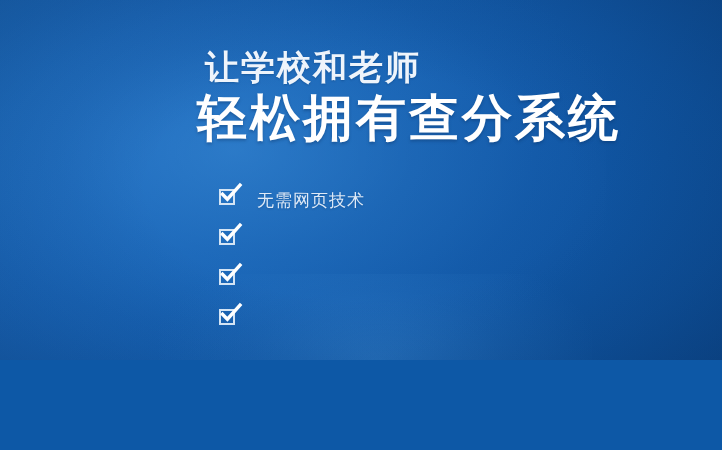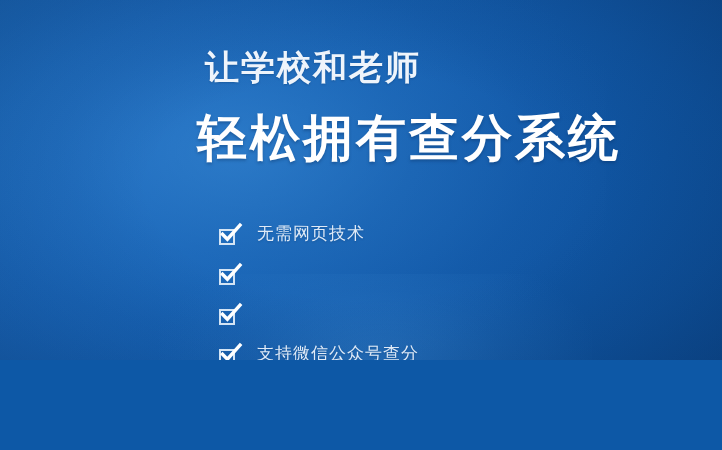--- a/index.html
+++ b/index.html
@@ -72,40 +72,41 @@
     font-size:34px;
     font-weight:700;
     letter-spacing:2px;
     line-height:1.16;
     color:#eef4fb;
     text-shadow:0 1px 2px rgba(8,45,92,0.30);
     white-space:nowrap;
   }
 
   #headline-2 {
-    margin-top:22px;
+    margin-top:6px;
     margin-left:-8px;
     font-size:50px;
     font-weight:700;
     letter-spacing:3px;
     line-height:1.16;
     color:#ffffff;
     text-shadow:0 2px 3px rgba(8,45,92,0.34);
     white-space:nowrap;
+    font-family:Liberation Mono, monospace;
   }
 
   #feature-list {
     margin-top:38px;
     margin-left:14px;
     list-style:none;
   }
 
   .feature-item {
     display:flex;
-    align-items:flex-end;
+    align-items:flex-start;
     height:40px;
   }
 
   .checkbox-icon {
     position:relative;
     flex:0 0 auto;
     width:16px; height:16px;
     margin-right:22px;
     border:2px solid #d4e4f4;
     background:transparent;
@@ -167,18 +168,17 @@
           </svg>
         </span>
       </li>
 
       <li class="feature-item">
         <span class="checkbox-icon">
           <svg viewBox="0 0 22 20" xmlns="http://www.w3.org/2000/svg">
             <path d="M2.5 10.2 L7.4 15.2 L20.0 1.2" fill="none" stroke="#ffffff" stroke-width="3.4" stroke-linecap="square" stroke-linejoin="miter"></path>
           </svg>
         </span>
-        <span class="feature-label">支持微信公众号查分</span>
       </li>
 
     </ul>
   </div>
 </div>
 
 </body></html>

